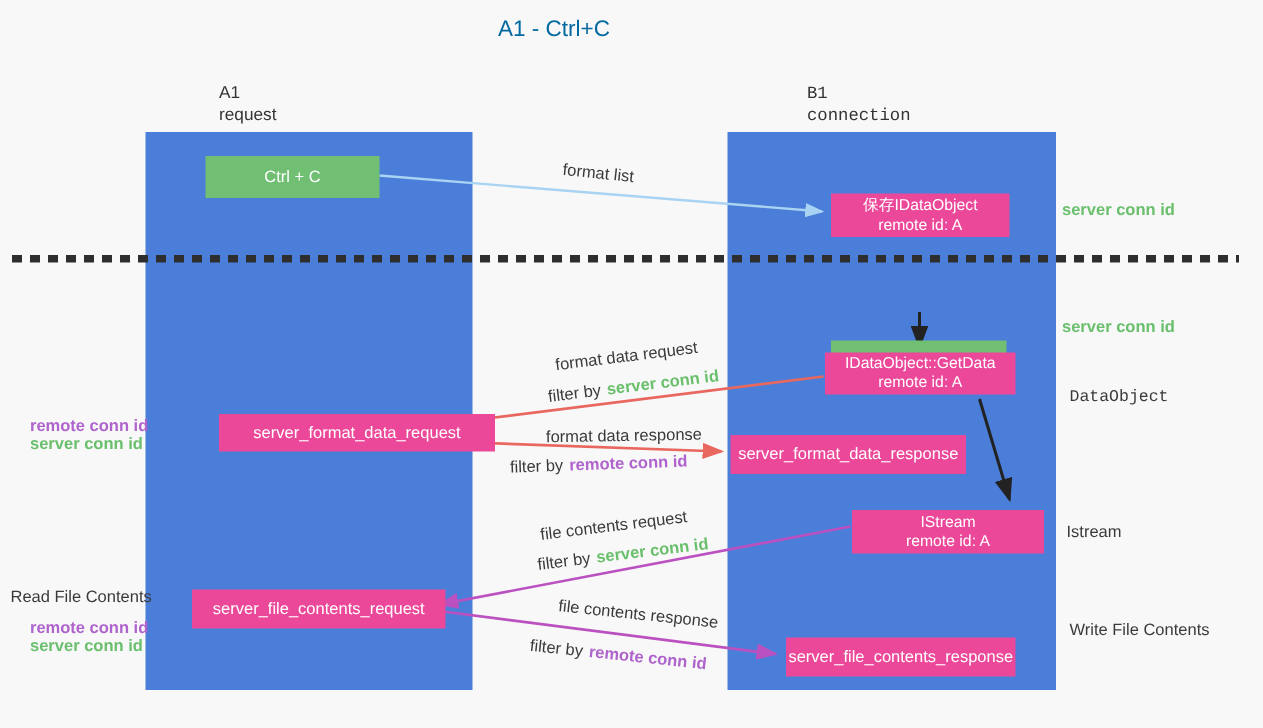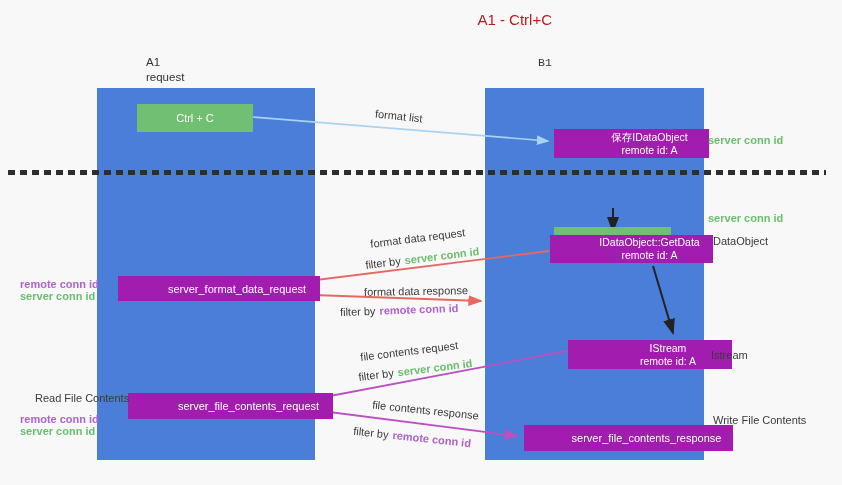--- a/index.html
+++ b/index.html
@@ -2,34 +2,34 @@
 <html><head>
 <meta charset="utf-8">
 <style>
   html,body { margin:0; padding:0; }
   .canvas {
     position:relative; width:842px; height:485px;
     background:#f8f8f8; overflow:hidden;
     font-family:"Liberation Sans", sans-serif;
     color:#2b2b2b;
   }
-  .title { position:absolute; left:352px; top:10px; width:200px; text-align:right;
-           font-size:15px; line-height:20px; color:#b91c1c; }
+  .title { position:absolute; left:332px; top:10px; width:200px; text-align:left;
+           font-size:15px; line-height:20px; color:#0369a1; }
   .lane { position:absolute; top:88px; height:372px; background:#4a7ed8; z-index:1; }
   .lane-left  { left:97px;  width:218px; }
   .lane-right { left:485px; width:219px; }
   .lane-hdr { position:absolute; top:55px; width:120px; 
               font-size:11.5px; line-height:15px; color:#333; z-index:2; }
   .dashed-line { position:absolute; left:8px; top:170px; width:818px; height:5px; z-index:2;
     background:repeating-linear-gradient(90deg,#2e2e2e 0 7px,transparent 7px 12px); }
   svg.arrows { position:absolute; left:0; top:0; z-index:3; pointer-events:none; }
   .box { position:absolute; z-index:4; display:flex; align-items:center; justify-content:center;
          color:#fff; font-size:11px; text-align:center; white-space:nowrap; }
   .box.green  { background:#70bf73;text-align:right; }
-  .box.orange { background:#a21caf;padding-left:36px; }
+  .box.orange { background:#ec4899; }
   .box.two-line { flex-direction:column; font-size:10.5px; line-height:13px; }
   .flabel { position:absolute; z-index:5; font-size:11px; color:#3a3a3a; white-space:nowrap; }
   .side { position:absolute; z-index:5; font-size:11px; white-space:nowrap; color:#3a3a3a; }
   .conn-green  { color:#6abf6d; font-weight:bold; }
   .conn-purple { color:#af63cc; font-weight:bold; }
   .filter-id { margin-left:4px; }
   .r6  { transform:rotate(6deg); }
   .rn7 { transform:rotate(-7deg); }
   .rn1 { transform:rotate(-1deg); }
   .rn2 { transform:rotate(-2deg); }
@@ -42,20 +42,21 @@
   <div class="title">
     <div>A1 - Ctrl+C</div>
   </div>
 
   <div class="lane-hdr" style="left:146px;">
     <div>A1</div>
     <div>request</div>
   </div>
   <div class="lane-hdr" style="left:538px;font-family:Liberation Mono, monospace;">
     <div>B1</div>
+    <div>connection</div>
   </div>
 
   <div class="lane lane-left"></div>
   <div class="lane lane-right"></div>
 
   <div class="dashed-line"></div>
 
   <svg class="arrows" width="842" height="485">
     <defs>
       <marker id="m-blue" markerWidth="9" markerHeight="8" refX="7" refY="3" orient="auto">
@@ -87,31 +88,32 @@
     <div>remote id: A</div>
   </div>
 
   <div class="box green" style="left:554px; top:183px; width:117px; height:25px;margin-top:44px;">Ctrl + V</div>
 
   <div class="box orange two-line" style="left:550px; top:235px; width:127px; height:28px;">
     <div>IDataObject::GetData</div>
     <div>remote id: A</div>
   </div>
 
-  <div class="box orange" style="left:118px; top:276px; width:166px; height:25px;">server_format_data_request</div>
+  <div class="box orange" style="left:146px; top:276px; width:184px; height:25px;">server_format_data_request</div>
 
+  <div class="box orange" style="left:487px; top:290px; width:157px; height:26px;">server_format_data_response</div>
 
   <div class="box orange two-line" style="left:568px; top:340px; width:128px; height:29px;">
     <div>IStream</div>
     <div>remote id: A</div>
   </div>
 
   <div class="box orange" style="left:128px; top:393px; width:169px; height:26px;">server_file_contents_request</div>
 
-  <div class="box orange" style="left:524px; top:425px; width:173px; height:26px;">server_file_contents_response</div>
+  <div class="box orange" style="left:524px; top:425px; width:153px; height:26px;">server_file_contents_response</div>
 
   <div class="flabel r6" style="left:375px; top:110px;">format list</div>
 
   <div class="flabel rn7" style="left:370px; top:232px;">format data request</div>
   <div class="flabel rn7" style="left:365px; top:252px;">
     <span>filter by</span><span class="conn-green filter-id">server conn id</span>
   </div>
 
   <div class="flabel rn1" style="left:364px; top:285px;">format data response</div>
   <div class="flabel rn2" style="left:340px; top:304px;">
@@ -123,23 +125,23 @@
     <span>filter by</span><span class="conn-green filter-id">server conn id</span>
   </div>
 
   <div class="flabel r6" style="left:372px; top:404px;">file contents response</div>
   <div class="flabel r6" style="left:353px; top:431px;">
     <span>filter by</span><span class="conn-purple filter-id">remote conn id</span>
   </div>
 
   <div class="side conn-green" style="left:708px; top:134px;">server conn id</div>
   <div class="side conn-green" style="left:708px; top:212px;">server conn id</div>
-  <div class="side" style="left:713px; top:235px;">DataObject</div>
+  <div class="side" style="left:713px; top:259px;font-family:Liberation Mono, monospace;">DataObject</div>
   <div class="side" style="left:711px; top:349px;">Istream</div>
   <div class="side" style="left:713px; top:414px;">Write File Contents</div>
 
   <div class="side conn-purple" style="left:20px; top:278px;">remote conn id</div>
   <div class="side conn-green" style="left:20px; top:290px;">server conn id</div>
-  <div class="side" style="left:7px; top:392px;margin-left:28px;">Read File Contents</div>
+  <div class="side" style="left:7px; top:392px;">Read File Contents</div>
   <div class="side conn-purple" style="left:20px; top:413px;">remote conn id</div>
   <div class="side conn-green" style="left:20px; top:425px;">server conn id</div>
 
 </div>
 
 </body></html>

